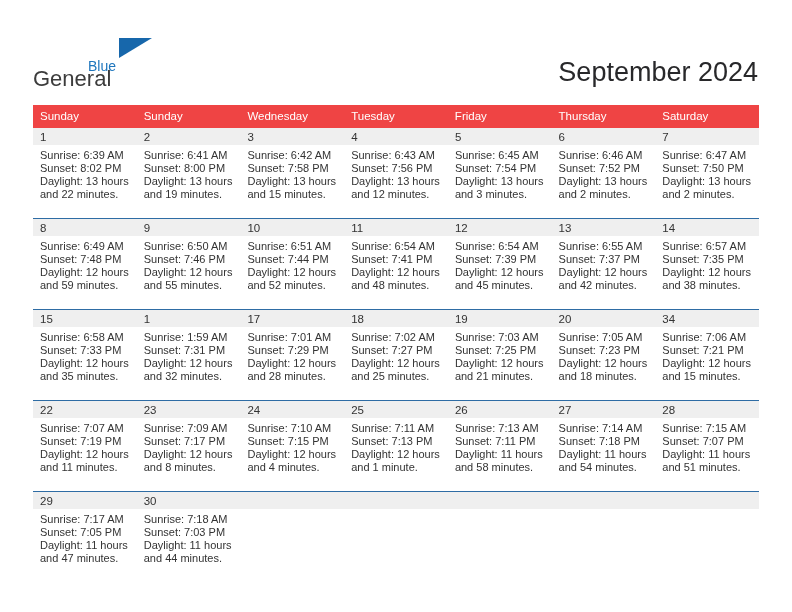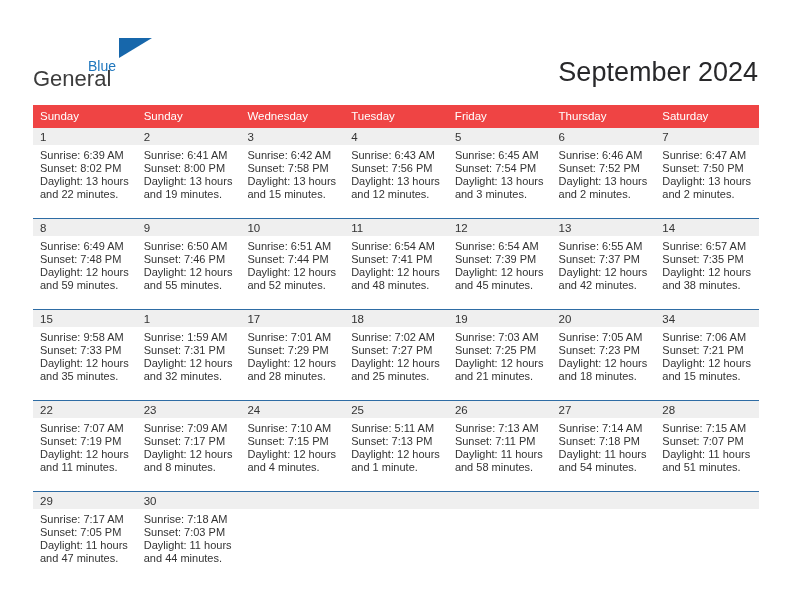--- a/index.html
+++ b/index.html
@@ -299,21 +299,21 @@
               <div>Sunset: 7:35 PM</div>
               <div>Daylight: 12 hours</div>
               <div>and 38 minutes.</div>
             </div>
           </div>
         </div>
         <div class="week-row">
           <div class="day-cell">
             <div class="day-num-band">15</div>
             <div class="day-body">
-              <div>Sunrise: 9:58 AM</div>
+              <div>Sunrise: 6:58 AM</div>
               <div>Sunset: 7:33 PM</div>
               <div>Daylight: 12 hours</div>
               <div>and 35 minutes.</div>
             </div>
           </div>
           <div class="day-cell">
             <div class="day-num-band">1</div>
             <div class="day-body">
               <div>Sunrise: 1:59 AM</div>
               <div>Sunset: 7:31 PM</div>
@@ -391,21 +391,21 @@
             <div class="day-body">
               <div>Sunrise: 7:10 AM</div>
               <div>Sunset: 7:15 PM</div>
               <div>Daylight: 12 hours</div>
               <div>and 4 minutes.</div>
             </div>
           </div>
           <div class="day-cell">
             <div class="day-num-band">25</div>
             <div class="day-body">
-              <div>Sunrise: 5:11 AM</div>
+              <div>Sunrise: 7:11 AM</div>
               <div>Sunset: 7:13 PM</div>
               <div>Daylight: 12 hours</div>
               <div>and 1 minute.</div>
             </div>
           </div>
           <div class="day-cell">
             <div class="day-num-band">26</div>
             <div class="day-body">
               <div>Sunrise: 7:13 AM</div>
               <div>Sunset: 7:11 PM</div>

